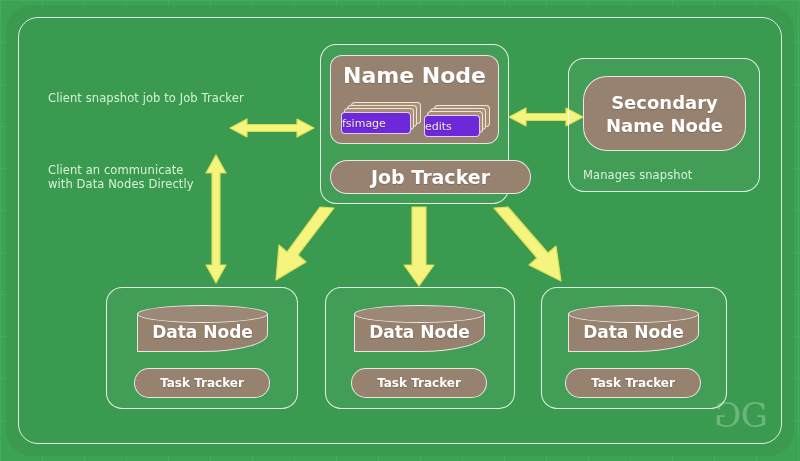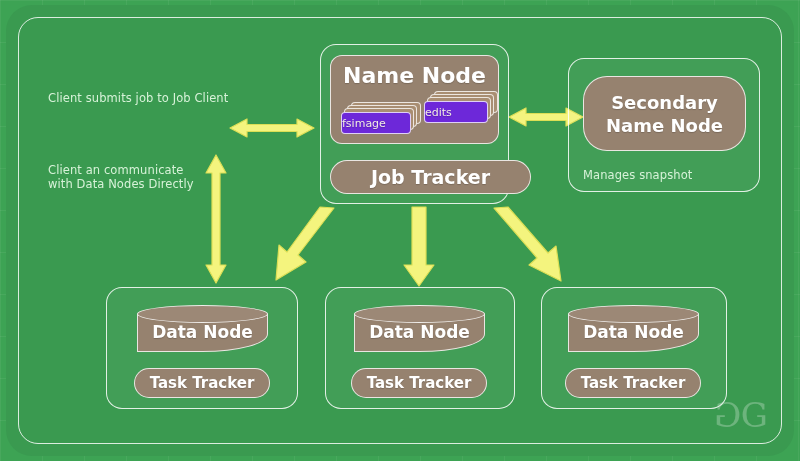--- a/index.html
+++ b/index.html
@@ -99,21 +99,21 @@
     font-size:34px;color:rgba(255,255,255,.26);letter-spacing:-2px;
     user-select:none;
   }
   .watermark .g1{display:inline-block;transform:scaleX(-1);}
 
   .t-namenode{font-size:22px;font-weight:bold;}
   .t-jobtracker{font-size:19px;font-weight:bold;}
   .t-client{font-size:19px;font-weight:bold;}
   .t-secondary{font-size:18px;font-weight:bold;line-height:23px;}
   .t-datanode{font-size:17px;font-weight:bold;}
-  .t-tasktracker{font-size:15px;font-weight:bold;}
+  .t-tasktracker{font-size:12px;font-weight:bold;}
   .t-sheet{font-size:11px;}
 </style>
 </head>
 <body>
 
 <div id="stage">
 
   <div class="bg-grid"></div>
   <svg class="bg-deco" viewBox="0 0 800 461">
     <g stroke="rgba(255,255,255,0.06)" fill="none" stroke-width="2">
@@ -165,42 +165,42 @@
 
     <g>
       <path class="ar" d="M 412 207 L 426 207 L 426 265 L 434 265 L 419 286 L 404 265 L 412 265 Z"></path>
     </g>
 
     <g>
       <path class="ar" d="M 508 207 L 494 208 L 537 258 L 529 265 L 561 281 L 556 246 L 548 253 Z"></path>
     </g>
   </svg>
 
-  <div class="caption" style="left:48px;top:91px;">Client submits job to Job Client</div>
+  <div class="caption" style="left:48px;top:91px;">Client snapshot job to Job Tracker</div>
   <div class="caption" style="left:48px;top:163px;">Client an communicate
 with Data Nodes Directly</div>
 
 
   <div class="group" style="left:320px;top:44px;width:189px;height:160px;">
   </div>
 
   <div class="chip" style="left:330px;top:55px;width:169px;height:89px;border-radius:12px;display:block;">
     <div style="text-align:center;padding-top:7px;" class="t-namenode">Name Node</div>
   </div>
 
   <div class="stack" style="left:341px;top:102px;width:80px;height:32px;z-index:4;">
     <div class="sheet s1"></div>
     <div class="sheet s2"></div>
     <div class="sheet s3"></div>
     <div class="sheet front t-sheet">
       <span>fsimage</span>
     </div>
   </div>
 
-  <div class="stack" style="left:424px;top:91px;width:74px;height:32px;z-index:4;">
+  <div class="stack" style="left:424px;top:105px;width:66px;height:32px;z-index:4;">
     <div class="sheet s1"></div>
     <div class="sheet s2"></div>
     <div class="sheet s3"></div>
     <div class="sheet front t-sheet">
       <span>edits</span>
     </div>
   </div>
 
   <div class="chip t-jobtracker" style="left:330px;top:160px;width:201px;height:34px;">
     <span>Job Tracker</span>

